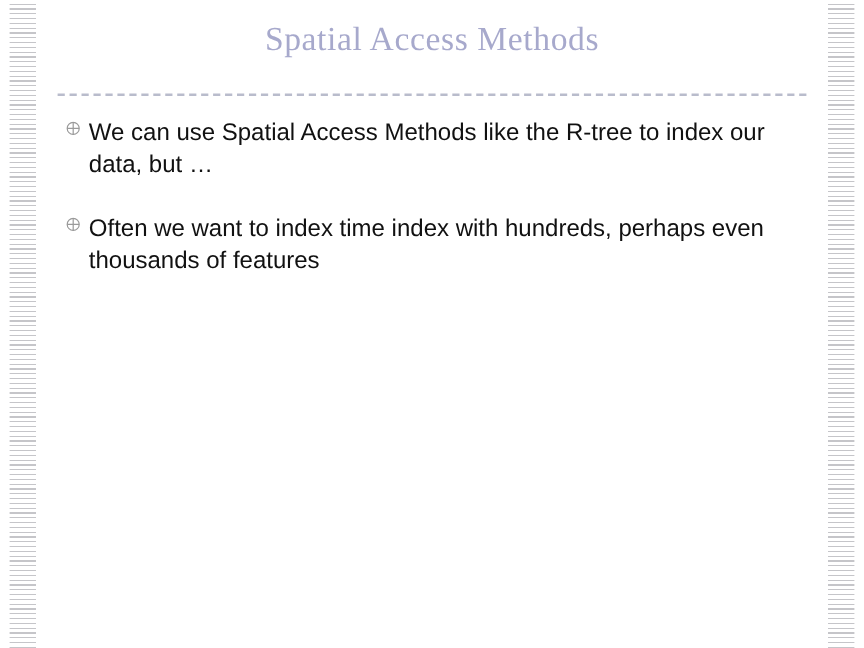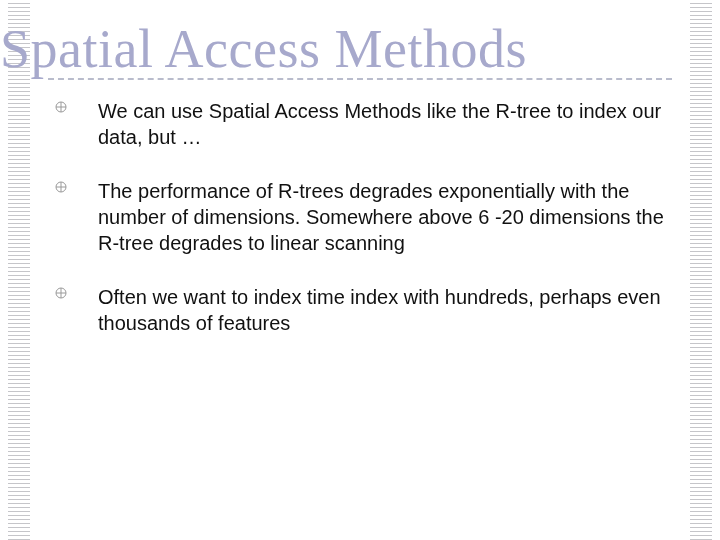--- a/index.html
+++ b/index.html
@@ -27,22 +27,23 @@
     );
   }
   .stripe-left  { left: 8px; }
   .stripe-right { right: 8px; }
 
   .slide-title {
     position: absolute;
     top: 18px;
     left: 0;
     width: 720px;
+    text-align: center;
     font-family: Georgia, "Times New Roman", serif;
-    font-size: 54px;
+    font-size: 28px;
     font-weight: 400;
     color: #a7a9cc;
     letter-spacing: 0.5px;
   }
 
   .rule {
     position: absolute;
     top: 78px;
     left: 48px;
     width: 624px;
@@ -54,21 +55,20 @@
     position: absolute;
     top: 98px;
     left: 48px;
     width: 620px;
   }
 
   .item {
     display: flex;
     align-items: flex-start;
     margin-bottom: 28px;
-    gap: 24px;
   }
 
   .bullet {
     flex: 0 0 26px;
     display: flex;
     align-items: center;
     justify-content: center;
     margin-top: 3px;
   }
   .bullet svg { display: block; }
@@ -95,30 +95,20 @@
     <span class="bullet">
       <svg width="12" height="12" viewBox="0 0 12 12">
         <circle cx="6" cy="6" r="5" fill="none" stroke="#9a9a9a" stroke-width="1"></circle>
         <line x1="6" y1="1" x2="6" y2="11" stroke="#9a9a9a" stroke-width="1"></line>
         <line x1="1" y1="6" x2="11" y2="6" stroke="#9a9a9a" stroke-width="1"></line>
       </svg>
     </span>
     <span class="text">We  can use Spatial Access Methods like the R-tree to index our data, but …</span>
   </div>
 
-  <div class="item">
-    <span class="bullet">
-      <svg width="12" height="12" viewBox="0 0 12 12">
-        <circle cx="6" cy="6" r="5" fill="none" stroke="#9a9a9a" stroke-width="1"></circle>
-        <line x1="6" y1="1" x2="6" y2="11" stroke="#9a9a9a" stroke-width="1"></line>
-        <line x1="1" y1="6" x2="11" y2="6" stroke="#9a9a9a" stroke-width="1"></line>
-      </svg>
-    </span>
-    <span class="text">The performance of R-trees degrades exponentially with the number of dimensions. Somewhere above 6 -20 dimensions the R-tree degrades to linear scanning</span>
-  </div>
 
   <div class="item">
     <span class="bullet">
       <svg width="12" height="12" viewBox="0 0 12 12">
         <circle cx="6" cy="6" r="5" fill="none" stroke="#9a9a9a" stroke-width="1"></circle>
         <line x1="6" y1="1" x2="6" y2="11" stroke="#9a9a9a" stroke-width="1"></line>
         <line x1="1" y1="6" x2="11" y2="6" stroke="#9a9a9a" stroke-width="1"></line>
       </svg>
     </span>
     <span class="text">Often we want to index time index with hundreds, perhaps even thousands of features</span>

